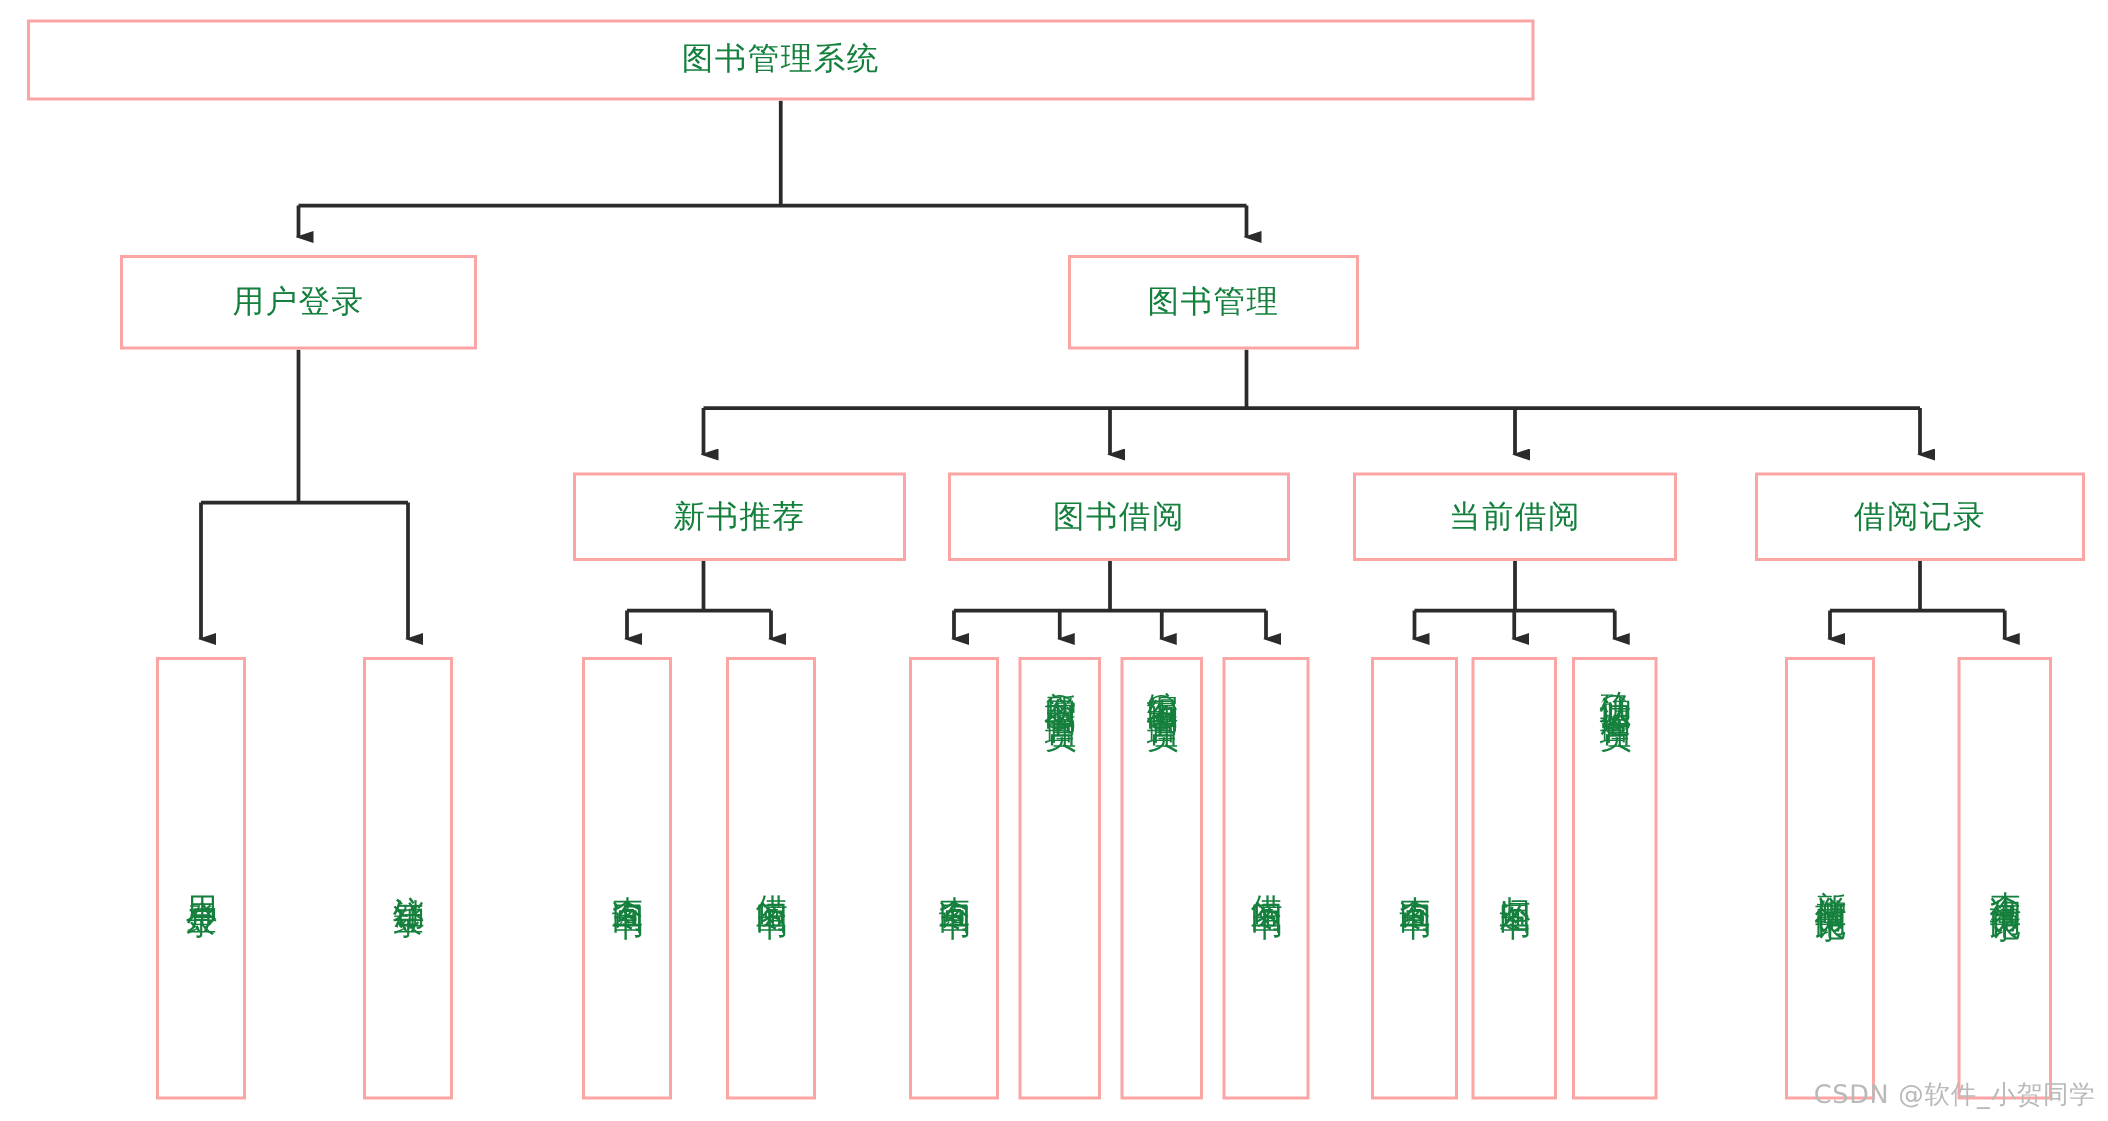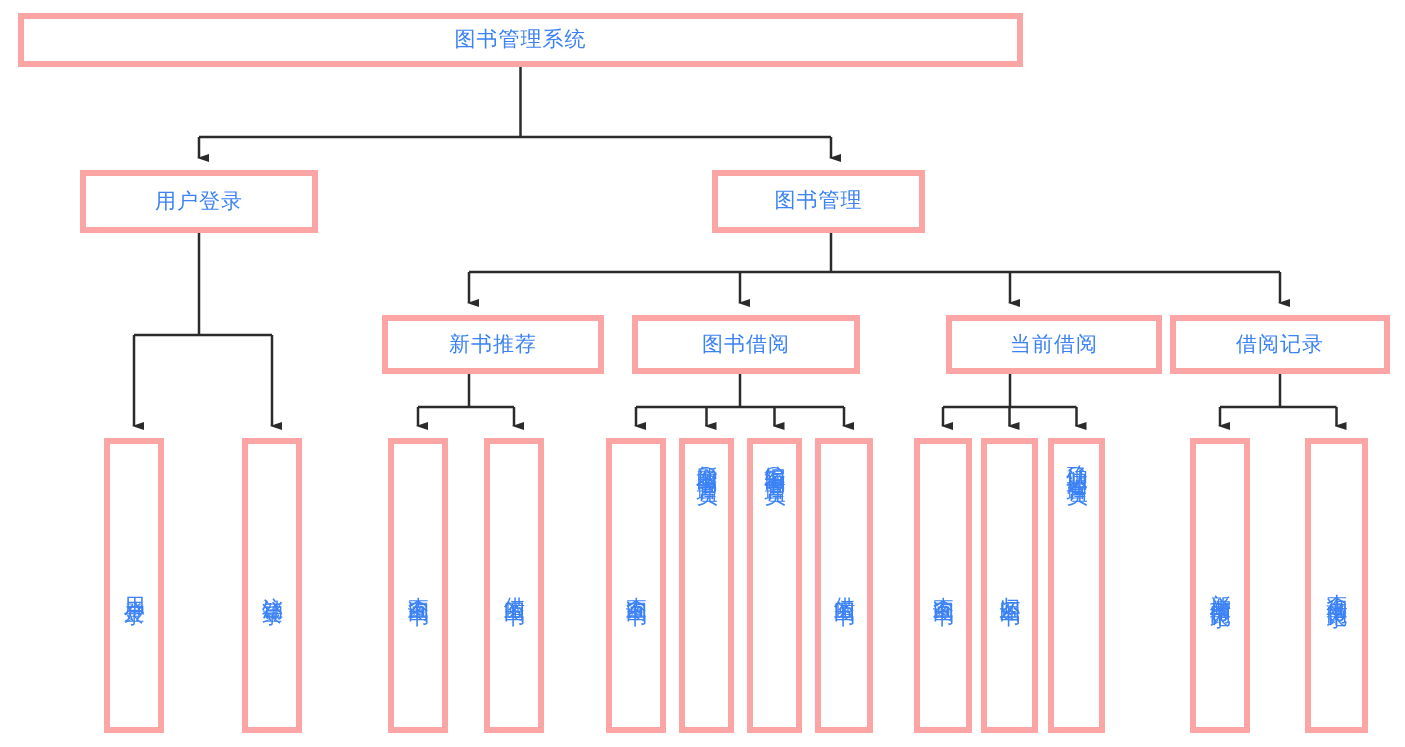--- a/index.html
+++ b/index.html
@@ -21,25 +21,25 @@
     position: absolute;
     left: 0;
     top: 0;
     width: 1405px;
     height: 747px;
   }
   .node {
     position: absolute;
     box-sizing: border-box;
     background: #ffffff;
-    border: 6px solid #fca5a5;
+    border: 2px solid #fca5a5;
     display: flex;
     align-items: center;
     justify-content: center;
-    color: #3b82f6;
+    color: #15803d;
     z-index: 2;
   }
   .node-h .node-label {
     font-size: 21px;
     line-height: 1.1;
     letter-spacing: 1px;
     white-space: nowrap;
   }
   .node-v {
     align-items: flex-start;
@@ -117,30 +117,30 @@
       </g>
   </svg>
 
   <div id="nodes">
       <div class="node node-h" style="left: 18px; top: 13px; width: 1005px; height: 54px;">
         <span class="node-label">图书管理系统</span>
       </div>
       <div class="node node-h" style="left: 80px; top: 170px; width: 238px; height: 63px;">
         <span class="node-label">用户登录</span>
       </div>
-      <div class="node node-h" style="left: 712px; top: 170px; width: 213px; height: 63px; font-family: Liberation Mono, monospace;">
+      <div class="node node-h" style="left: 712px; top: 170px; width: 194px; height: 63px;">
         <span class="node-label">图书管理</span>
       </div>
       <div class="node node-h" style="left: 358px; top: 315px; width: 222px; height: 59px; margin-left: 24px;">
         <span class="node-label">新书推荐</span>
       </div>
       <div class="node node-h" style="left: 632px; top: 315px; width: 228px; height: 59px;">
         <span class="node-label">图书借阅</span>
       </div>
-      <div class="node node-h" style="left: 902px; top: 315px; width: 216px; height: 59px; margin-left: 44px;">
+      <div class="node node-h" style="left: 902px; top: 315px; width: 216px; height: 59px;">
         <span class="node-label">当前借阅</span>
       </div>
       <div class="node node-h" style="left: 1170px; top: 315px; width: 220px; height: 59px;">
         <span class="node-label">借阅记录</span>
       </div>
       <div class="node node-v center-text" style="left: 104px; top: 438px; width: 60px; height: 295px;">
         <span class="node-label">用户登录</span>
       </div>
       <div class="node node-v center-text" style="left: 242px; top: 438px; width: 60px; height: 295px;">
         <span class="node-label">注销登录</span>
@@ -173,13 +173,14 @@
         <span class="node-label">确认归还（管理员）</span>
       </div>
       <div class="node node-v center-text" style="left: 1190px; top: 438px; width: 60px; height: 295px;">
         <span class="node-label">新增借阅记录</span>
       </div>
       <div class="node node-v center-text" style="left: 1305px; top: 438px; width: 63px; height: 295px;">
         <span class="node-label">查询借阅记录</span>
       </div>
     </div>
 
+  <div class="watermark">CSDN @软件_小贺同学</div>
 </div>
 
 </body></html>

